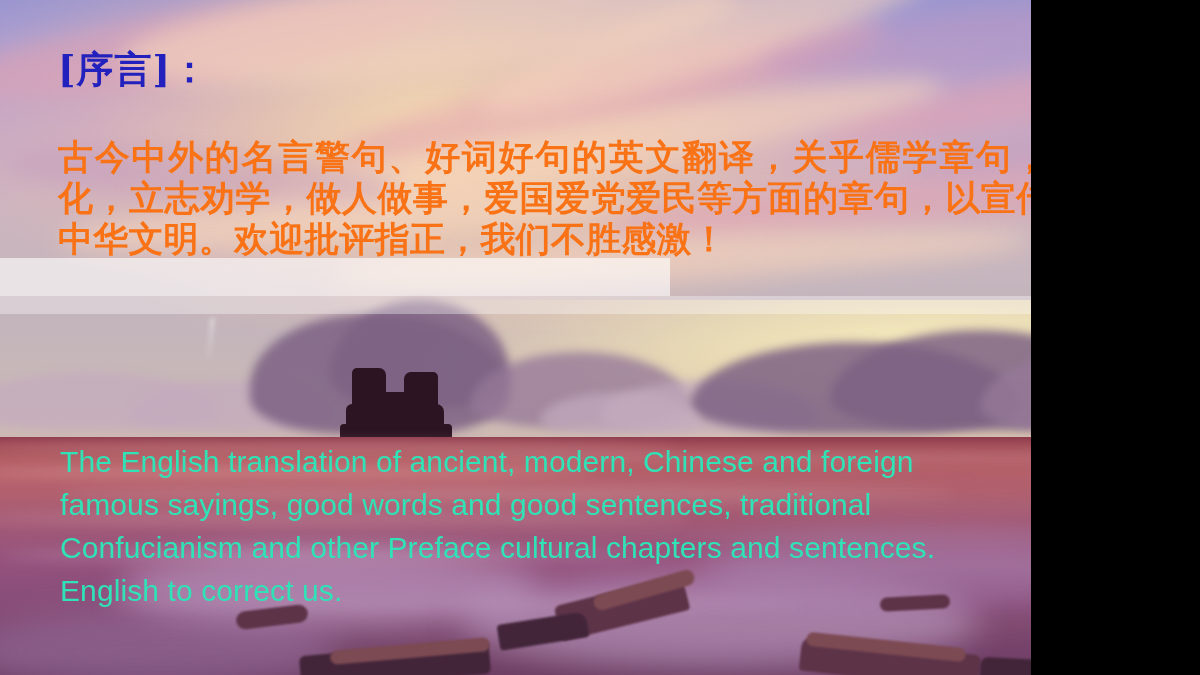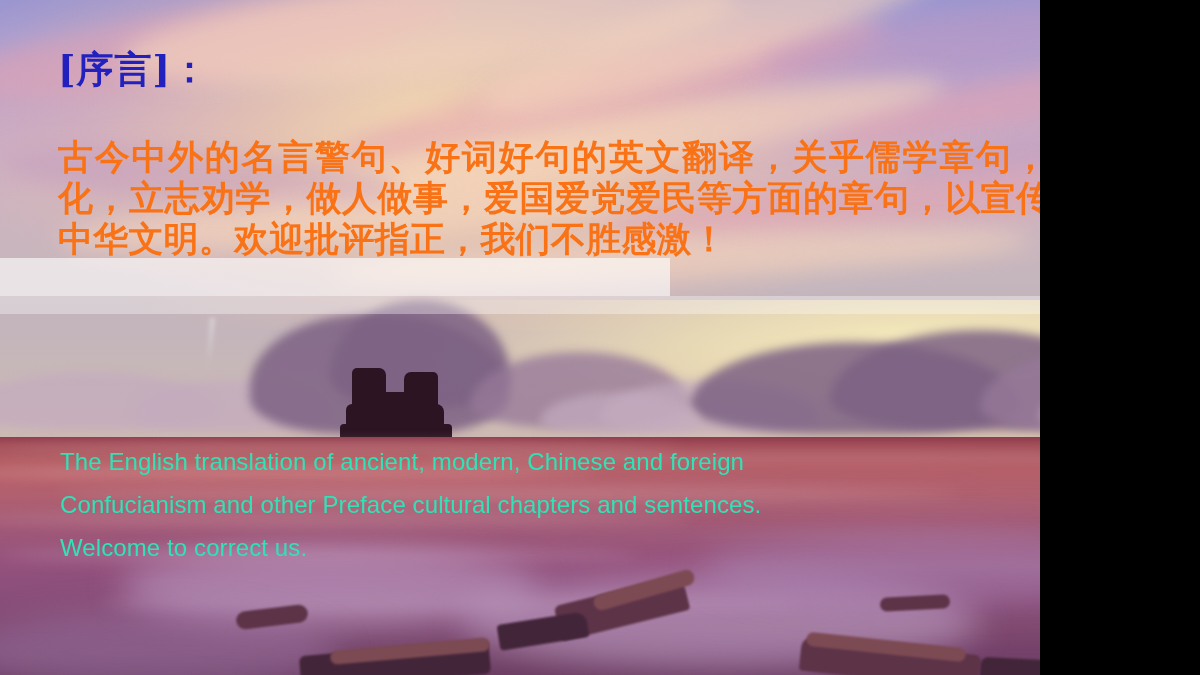--- a/index.html
+++ b/index.html
@@ -6,21 +6,20 @@
     margin: 0;
     padding: 0;
     background: #000;
   }
   #slide {
     position: relative;
     width: 1031px;
     height: 675px;
     overflow: hidden;
     font-family: "Liberation Sans", sans-serif;
-    padding-left: 9px;
   }
 
   
   .photo {
     position: absolute;
     inset: 0;
     overflow: hidden;
   }
 
   
@@ -192,21 +191,21 @@
     white-space: pre;
   }
 
   #en-body {
     position: absolute;
     left: 60px;
     top: 440px;
     width: 1060px;
     color: #2fe3b7;
     font-family: "Liberation Sans", sans-serif;
-    font-size: 24px;
+    font-size: 30px;
     font-weight: 400;
     line-height: 43px;
     letter-spacing: 0.1px;
   }
   #en-body .ln { display: block; white-space: pre; }
 </style>
 </head>
 <body>
 
 <div id="slide">
@@ -290,18 +289,19 @@
 
   <div class="txt-layer">
 
     <div id="cn-title">[序言]：</div>
 
     <div id="cn-body">古今中外的名言警句、好词好句的英文翻译，关乎儒学章句，传统文化，立志劝学，做人做事，爱国爱党爱民等方面的章句，以宣传儒学等中华文明。欢迎批评指正，我们不胜感激！</div>
 
 
     <div id="en-body">
       <span class="ln">The English translation of ancient, modern, Chinese and foreign</span>
+      <span class="ln">famous sayings, good words and good sentences, traditional</span>
       <span class="ln">Confucianism and other Preface cultural chapters and sentences.</span>
-      <span class="ln">Welcome to correct us.</span>
+      <span class="ln">English to correct us.</span>
     </div>
 
   </div>
 </div>
 
 </body></html>

